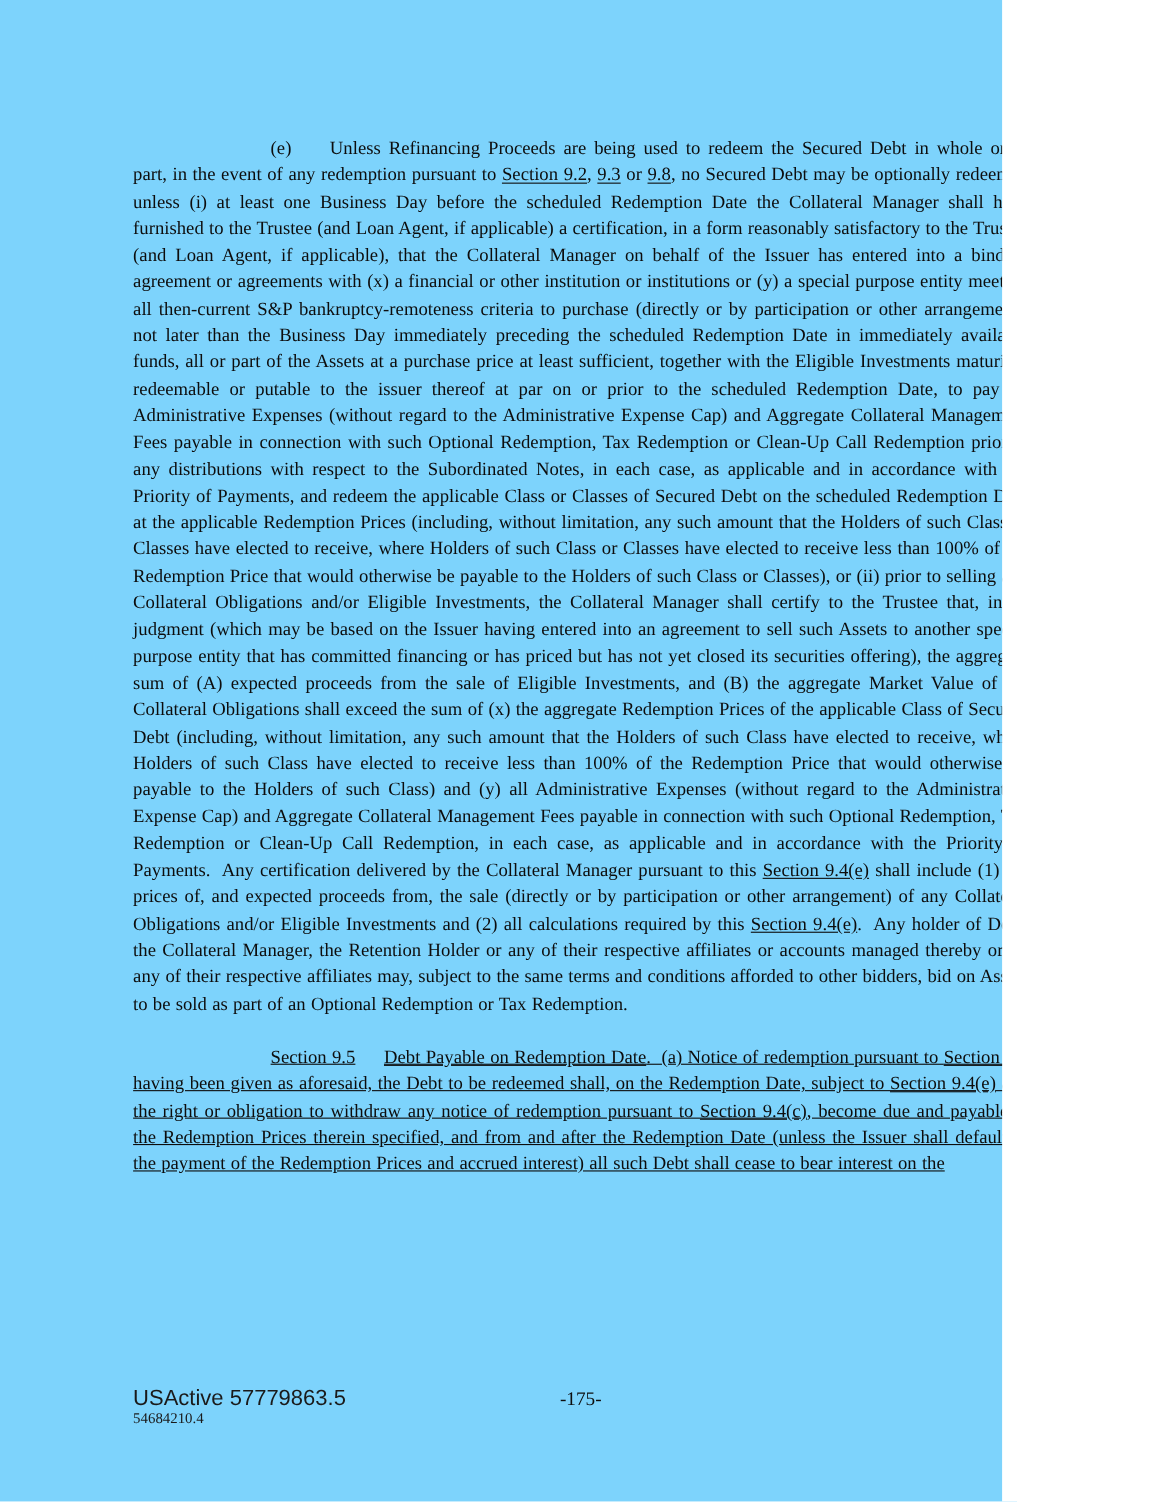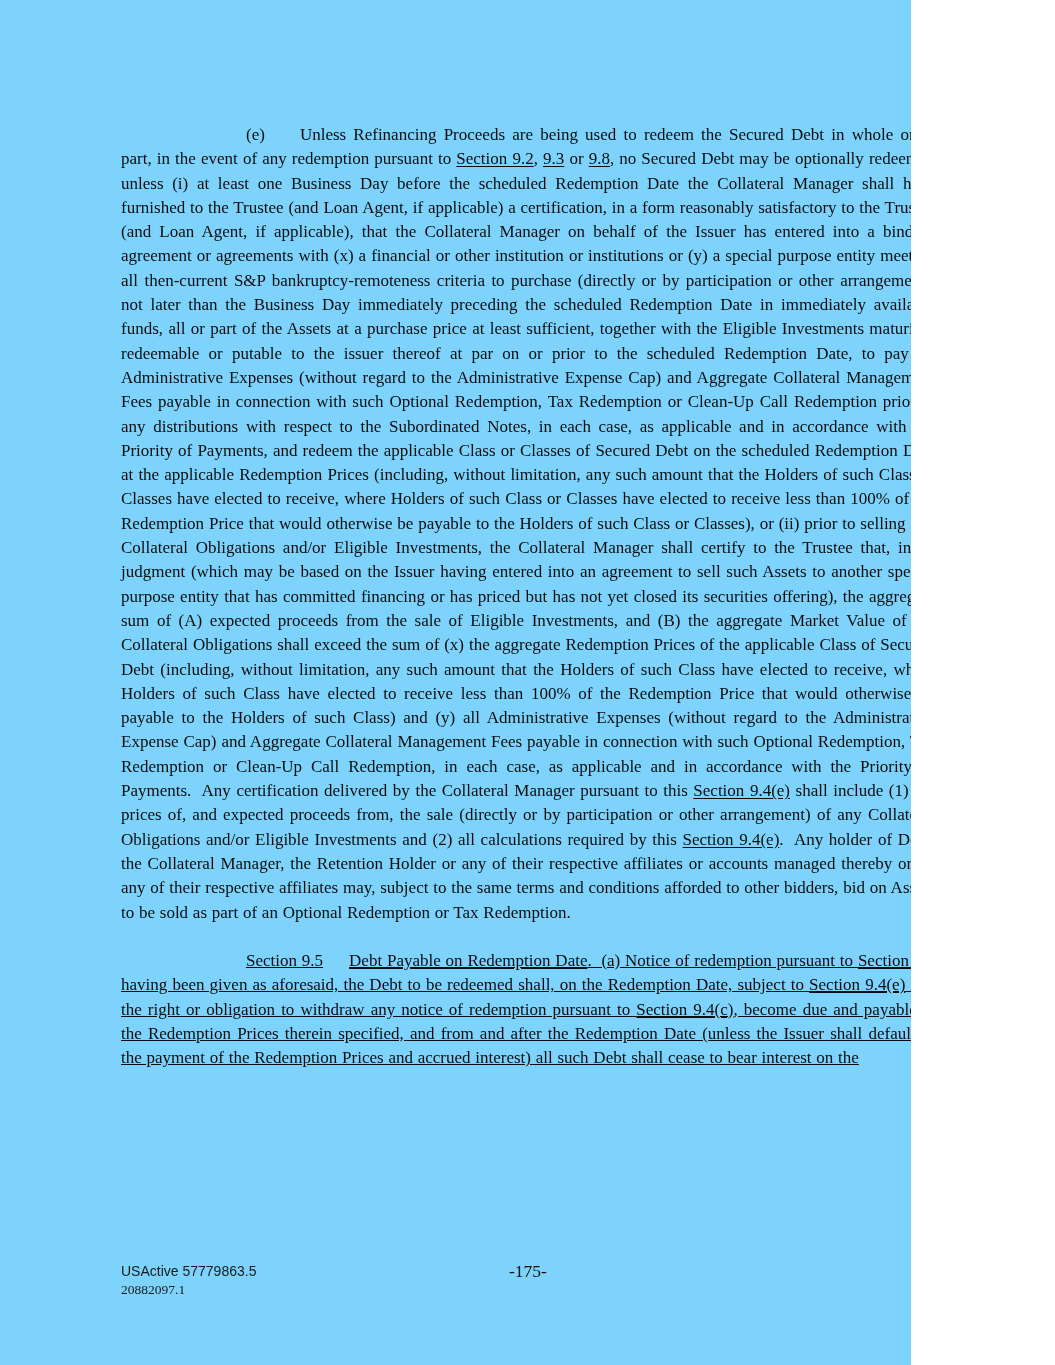--- a/index.html
+++ b/index.html
@@ -44,21 +44,21 @@
     top: 0;
     left: 0;
     width: 100%;
     text-align: center;
     font-size: 17.5px;
     line-height: 20px;
     font-family: "Liberation Serif", "DejaVu Serif", serif;
   }
   .doc-id-1 {
     font-family: "Liberation Sans", "DejaVu Sans", sans-serif;
-    font-size: 14px;
+    font-size: 20px;
     line-height: 20px;
     color: #1a1a1a;
   }
   .doc-id-2 {
     font-family: "Liberation Serif", "DejaVu Serif", serif;
     font-size: 13.5px;
     line-height: 17px;
     color: #1a1a1a;
   }
 </style>
@@ -67,15 +67,15 @@
 
 <div class="page">
   <div class="content">
     <p class="para"><span>(e)</span><span class="tab" style="width: 35px;"></span><span>Unless Refinancing Proceeds are being used to redeem the Secured Debt in whole or in part, in the event of any redemption pursuant to </span><span class="u">Section 9.2</span><span>, </span><span class="u">9.3</span><span> or </span><span class="u">9.8</span><span>, no Secured Debt may be optionally redeemed unless (i) at least one Business Day before the scheduled Redemption Date the Collateral Manager shall have furnished to the Trustee (and Loan Agent, if applicable) a certification, in a form reasonably satisfactory to the Trustee (and Loan Agent, if applicable), that the Collateral Manager on behalf of the Issuer has entered into a binding agreement or agreements with (x) a financial or other institution or institutions or (y) a special purpose entity meeting all then-current S&amp;P bankruptcy-remoteness criteria to purchase (directly or by participation or other arrangement), not later than the Business Day immediately preceding the scheduled Redemption Date in immediately available funds, all or part of the Assets at a purchase price at least sufficient, together with the Eligible Investments maturing, redeemable or putable to the issuer thereof at par on or prior to the scheduled Redemption Date, to pay all Administrative Expenses (without regard to the Administrative Expense Cap) and Aggregate Collateral Management Fees payable in connection with such Optional Redemption, Tax Redemption or Clean-Up Call Redemption prior to any distributions with respect to the Subordinated Notes, in each case, as applicable and in accordance with the Priority of Payments, and redeem the applicable Class or Classes of Secured Debt on the scheduled Redemption Date at the applicable Redemption Prices (including, without limitation, any such amount that the Holders of such Class or Classes have elected to receive, where Holders of such Class or Classes have elected to receive less than 100% of the Redemption Price that would otherwise be payable to the Holders of such Class or Classes), or (ii) prior to selling any Collateral Obligations and/or Eligible Investments, the Collateral Manager shall certify to the Trustee that, in its judgment (which may be based on the Issuer having entered into an agreement to sell such Assets to another special purpose entity that has committed financing or has priced but has not yet closed its securities offering), the aggregate sum of (A) expected proceeds from the sale of Eligible Investments, and (B) the aggregate Market Value of the Collateral Obligations shall exceed the sum of (x) the aggregate Redemption Prices of the applicable Class of Secured Debt (including, without limitation, any such amount that the Holders of such Class have elected to receive, where Holders of such Class have elected to receive less than 100% of the Redemption Price that would otherwise be payable to the Holders of such Class) and (y) all Administrative Expenses (without regard to the Administrative Expense Cap) and Aggregate Collateral Management Fees payable in connection with such Optional Redemption, Tax Redemption or Clean-Up Call Redemption, in each case, as applicable and in accordance with the Priority of Payments.&nbsp; Any certification delivered by the Collateral Manager pursuant to this </span><span class="u">Section 9.4(e)</span><span> shall include (1) the prices of, and expected proceeds from, the sale (directly or by participation or other arrangement) of any Collateral Obligations and/or Eligible Investments and (2) all calculations required by this </span><span class="u">Section 9.4(e)</span><span>.&nbsp; Any holder of Debt, the Collateral Manager, the Retention Holder or any of their respective affiliates or accounts managed thereby or by any of their respective affiliates may, subject to the same terms and conditions afforded to other bidders, bid on Assets to be sold as part of an Optional Redemption or Tax Redemption.</span></p>
     <p class="para"><span>Section 9.5</span><span class="tab" style="width: 26px;"></span><span class="u">Debt Payable on Redemption Date</span><span>.&nbsp; (a) Notice of redemption pursuant to </span><span class="u">Section 9.4</span><span> having been given as aforesaid, the Debt to be redeemed shall, on the Redemption Date, subject to </span><span class="u">Section 9.4(e)</span><span> and the right or obligation to withdraw any notice of redemption pursuant to </span><span class="u">Section 9.4(c)</span><span>, become due and payable at the Redemption Prices therein specified, and from and after the Redemption Date (unless the Issuer shall default in the payment of the Redemption Prices and accrued interest) all such Debt shall cease to bear interest on the</span></p>
   </div>
 
   <div class="footer">
     <div class="page-number">-175-</div>
     <div class="doc-id-1">USActive 57779863.5</div>
-    <div class="doc-id-2">20882097.1</div>
+    <div class="doc-id-2">54684210.4</div>
   </div>
 </div>
 
 </body></html>

